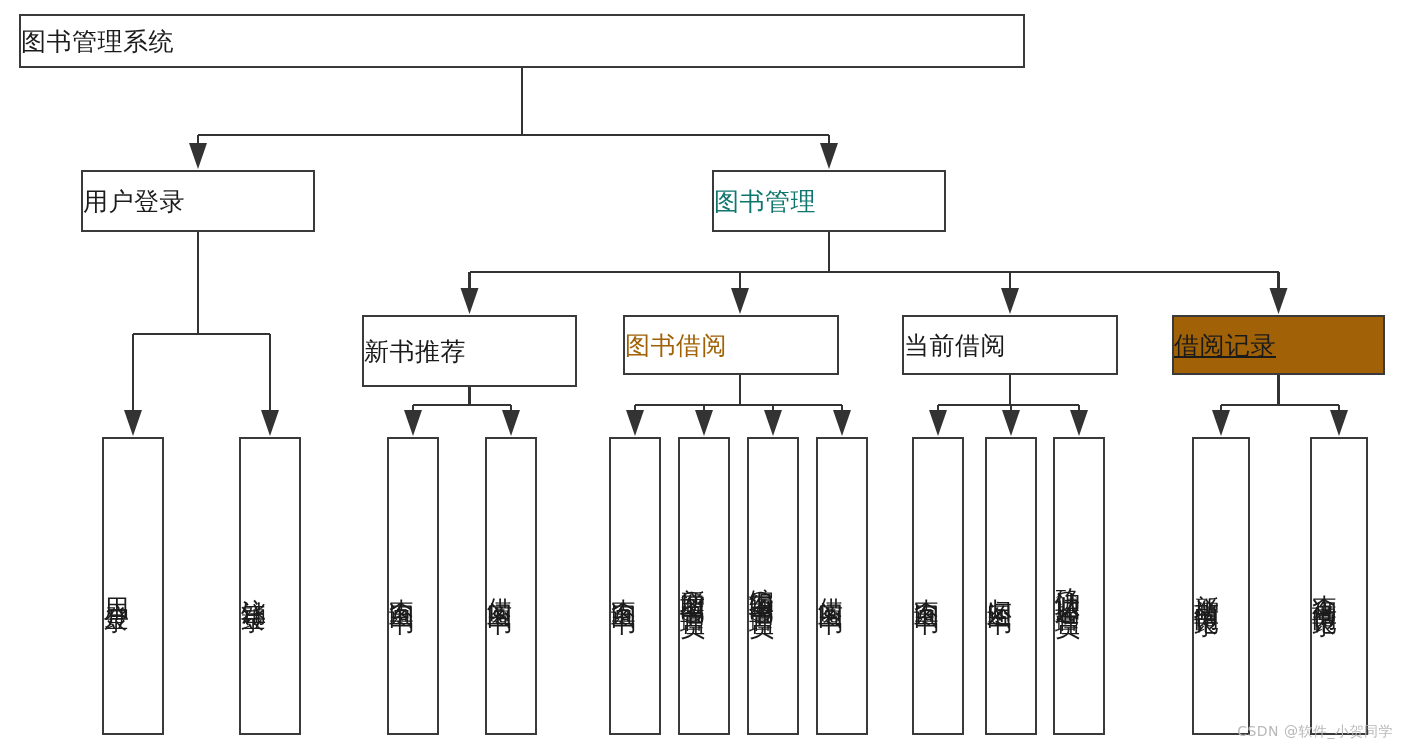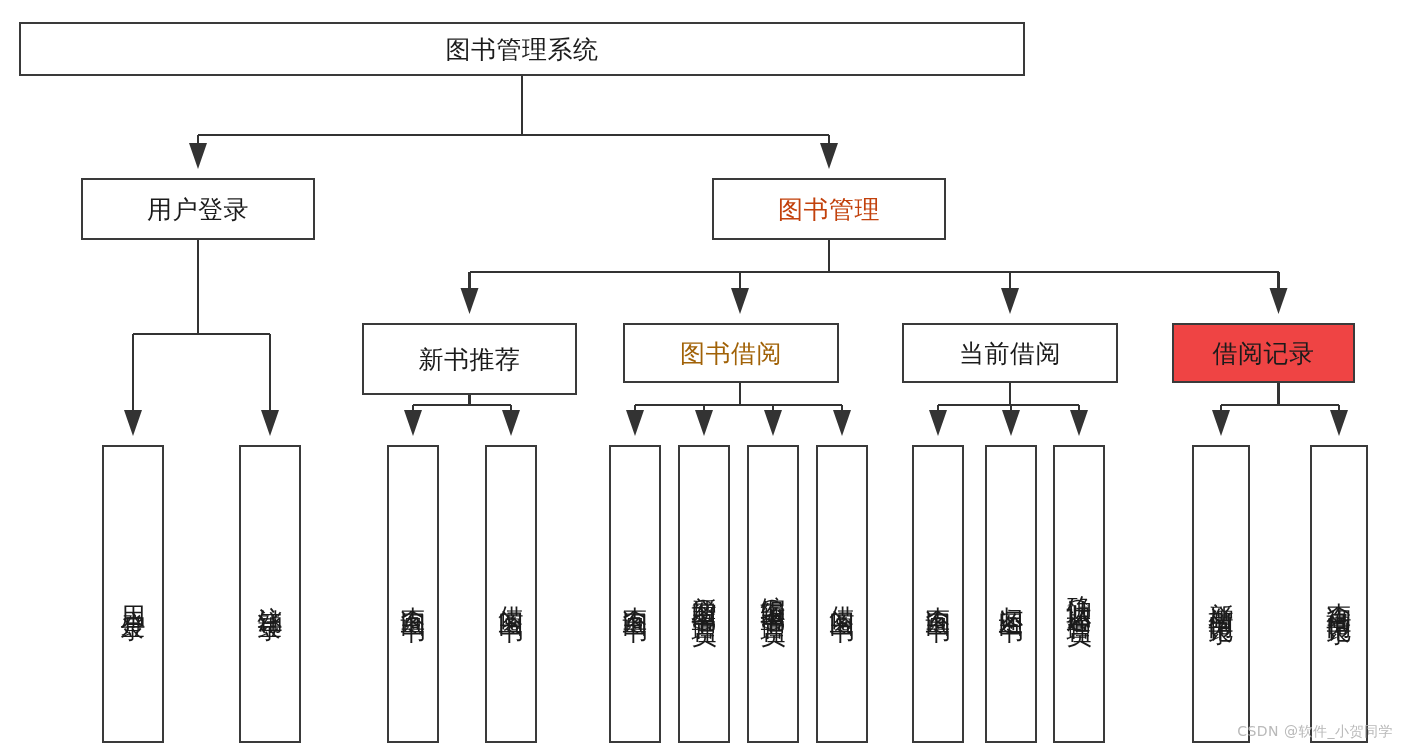--- a/index.html
+++ b/index.html
@@ -24,23 +24,21 @@
     width: 1405px;
     height: 747px;
   }
   .node {
     position: absolute;
     box-sizing: border-box;
     background: #ffffff;
     border: 2.5px solid #3a3a3a;
     display: flex;
     align-items: center;
-    justify-content: center;
     color: #1b1b1b;
-    margin-top: 8px;
   }
   .node.h {
     font-size: 25px;
     letter-spacing: 0.5px;
   }
   .node.v {
     font-size: 25px;
   }
   .node.v .vtext {
     writing-mode: vertical-rl;
@@ -120,33 +118,33 @@
       <line x1="1339" y1="405" x2="1339" y2="413" stroke="#333333" stroke-width="2.5" shape-rendering="crispEdges"></line>
       <polygon points="1330,410 1348,410 1339,436" fill="#333333"></polygon>
     </svg>
   <div id="nodes-layer">
       <div class="node h" style="left: 19px; top: 14px; width: 1006px; height: 54px; border-color: rgb(58, 58, 58); background: rgb(255, 255, 255); color: rgb(27, 27, 27);">
         <span class="label">图书管理系统</span>
       </div>
       <div class="node h" style="left: 81px; top: 170px; width: 234px; height: 62px; border-color: rgb(58, 58, 58); background: rgb(255, 255, 255); color: rgb(27, 27, 27);">
         <span class="label">用户登录</span>
       </div>
-      <div class="node h" style="left: 712px; top: 170px; width: 234px; height: 62px; border-color: rgb(58, 58, 58); background: rgb(255, 255, 255); color: #c2410c;">
+      <div class="node h" style="left: 712px; top: 170px; width: 234px; height: 62px; border-color: rgb(58, 58, 58); background: rgb(255, 255, 255); color: #0f766e;">
         <span class="label">图书管理</span>
       </div>
       <div class="node h" style="left: 362px; top: 315px; width: 215px; height: 72px; border-color: rgb(58, 58, 58); background: rgb(255, 255, 255); color: rgb(27, 27, 27);">
         <span class="label">新书推荐</span>
       </div>
       <div class="node h" style="left: 623px; top: 315px; width: 216px; height: 60px; border-color: rgb(58, 58, 58); background: rgb(255, 255, 255); color: #a16207;">
         <span class="label">图书借阅</span>
       </div>
       <div class="node h" style="left: 902px; top: 315px; width: 216px; height: 60px; border-color: rgb(58, 58, 58); background: rgb(255, 255, 255); color: rgb(27, 27, 27);">
         <span class="label">当前借阅</span>
       </div>
-      <div class="node h" style="left: 1172px; top: 315px; width: 183px; height: 60px; border-color: rgb(58, 58, 58); background: #ef4444; color: rgb(27, 27, 27);">
+      <div class="node h" style="left: 1172px; top: 315px; width: 213px; height: 60px; border-color: rgb(58, 58, 58); background: #a16207; color: rgb(27, 27, 27); text-decoration: underline;">
         <span class="label">借阅记录</span>
       </div>
       <div class="node v" style="left: 102px; top: 437px; width: 62px; height: 298px; border-color: rgb(58, 58, 58); background: rgb(255, 255, 255); color: rgb(27, 27, 27);">
         <span class="label vtext">用户登录</span>
       </div>
       <div class="node v" style="left: 239px; top: 437px; width: 62px; height: 298px; border-color: rgb(58, 58, 58); background: rgb(255, 255, 255); color: rgb(27, 27, 27);">
         <span class="label vtext">注销登录</span>
       </div>
       <div class="node v" style="left: 387px; top: 437px; width: 52px; height: 298px; border-color: rgb(58, 58, 58); background: rgb(255, 255, 255); color: rgb(27, 27, 27);">
         <span class="label vtext">查询图书</span>

